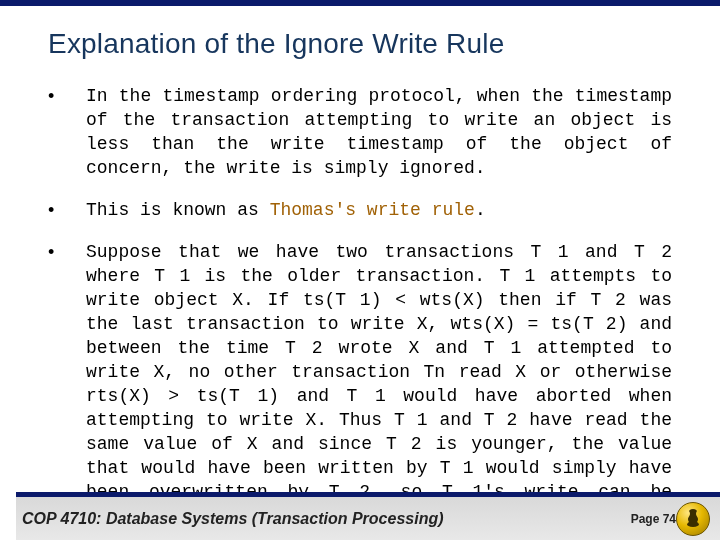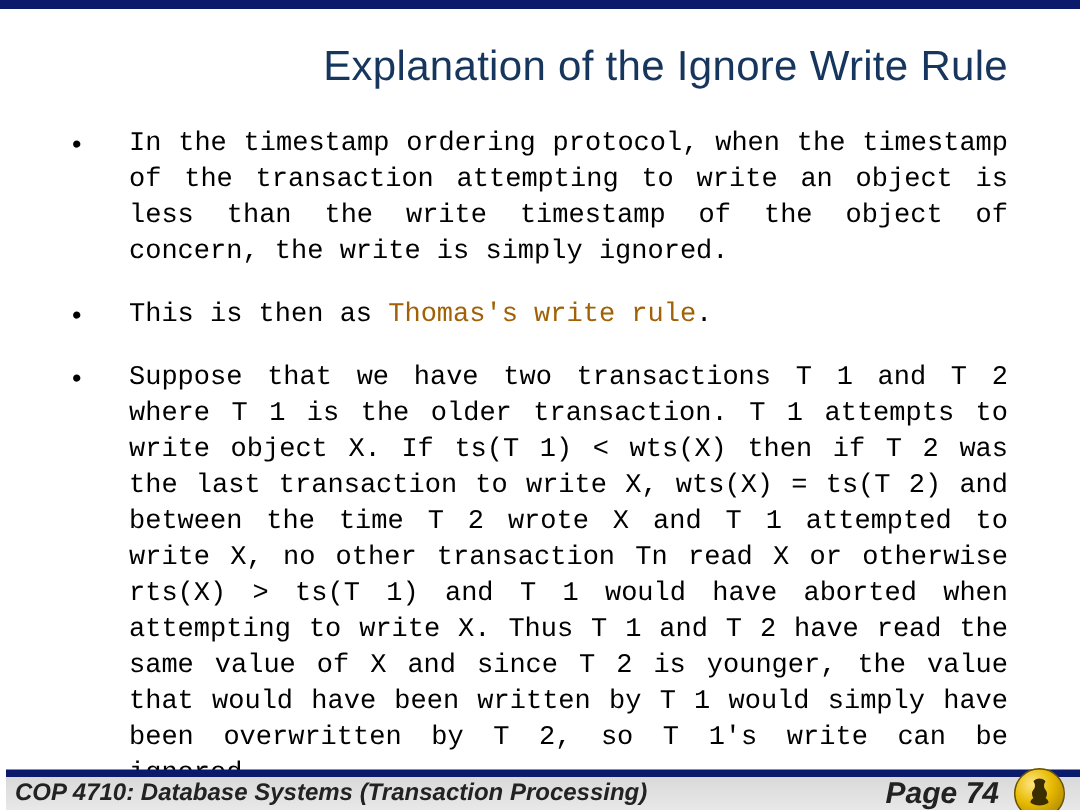--- a/index.html
+++ b/index.html
@@ -14,21 +14,21 @@
     left: 0; right: 0; top: 0;
     height: 6px;
     background: #0b1a6b;
   }
   .slide {
     position: absolute;
     top: 6px; left: 0; right: 0; bottom: 42px;
     padding: 22px 48px 8px 48px;
   }
   .title {
-    text-align: right;
+    text-align: left;
     font-size: 28px;
     font-weight: 400;
     color: #17365d;
     margin-bottom: 24px;
     letter-spacing: 0.2px;
   }
   ul.bullets {
     list-style: none;
   }
   ul.bullets > li {
@@ -46,41 +46,39 @@
     flex: 1;
     font-family: Liberation Mono, monospace;
     font-size: 18px;
     line-height: 24px;
     color: #000;
     text-align: justify;
   }
   .red { color: #a16207; }
   .footer {
     position: absolute;
-    left: 4px; right: 0; bottom: 0;
-    height: 27px;
+    left: 16px; right: 0; bottom: 0;
+    height: 48px;
     background: linear-gradient(#d9d9d9, #e8e8e8);
     border-top: 5px solid #0b1a6b;
     display: flex;
     align-items: center;
     padding: 0 10px 0 6px;
   }
   .footer .course {
     font-style: italic;
     font-weight: bold;
     font-size: 16px;
     color: #222;
     flex: 1;
   }
   .footer .page {
-    font-style: italic;
     font-weight: bold;
-    font-size: 20px;
+    font-size: 12px;
     color: #222;
-    margin-right: 10px;
   }
   .footer .logo {
     width: 34px; height: 34px;
     border-radius: 50%;
     background: radial-gradient(circle at 35% 30%, #ffe680 0%, #e6b800 45%, #9a7800 100%);
     border: 1px solid #6b5400;
     display: flex;
     align-items: center;
     justify-content: center;
   }
@@ -95,21 +93,21 @@
   <h1 class="title">
     <span>Explanation of the Ignore Write Rule</span>
   </h1>
   <ul class="bullets">
       <li>
         <span class="dot">•</span>
         <span class="txt"><span>In the timestamp ordering protocol, when the timestamp of the transaction attempting to write an object is less than the write timestamp of the object of concern, the write is simply ignored.</span></span>
       </li>
       <li>
         <span class="dot">•</span>
-        <span class="txt"><span>This is then as </span><span class="red">Thomas's write rule</span><span>.</span></span>
+        <span class="txt"><span>This is known as </span><span class="red">Thomas's write rule</span><span>.</span></span>
       </li>
       <li>
         <span class="dot">•</span>
         <span class="txt"><span>Suppose that we have two transactions T 1 and T 2 where T 1 is the older transaction.  T 1 attempts to write object X.  If ts(T 1) &lt; wts(X) then if T 2 was the last transaction to write X, wts(X) = ts(T 2) and between the time T 2 wrote X and T 1 attempted to write X, no other transaction Tn read X or otherwise rts(X) &gt; ts(T 1) and T 1 would have aborted when attempting to write X.  Thus T 1 and T 2 have read the same value of X and since T 2 is younger, the value that would have been written by T 1 would simply have been overwritten by T 2, so T 1's write can be ignored.</span></span>
       </li>
     </ul>
 </div>
 
 <div class="footer">
   <span class="course">COP 4710: Database Systems  (Transaction Processing)</span>

